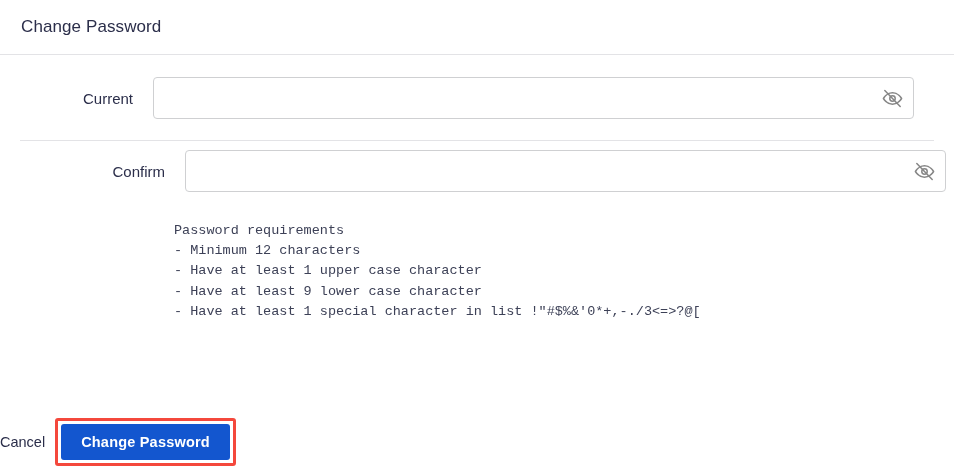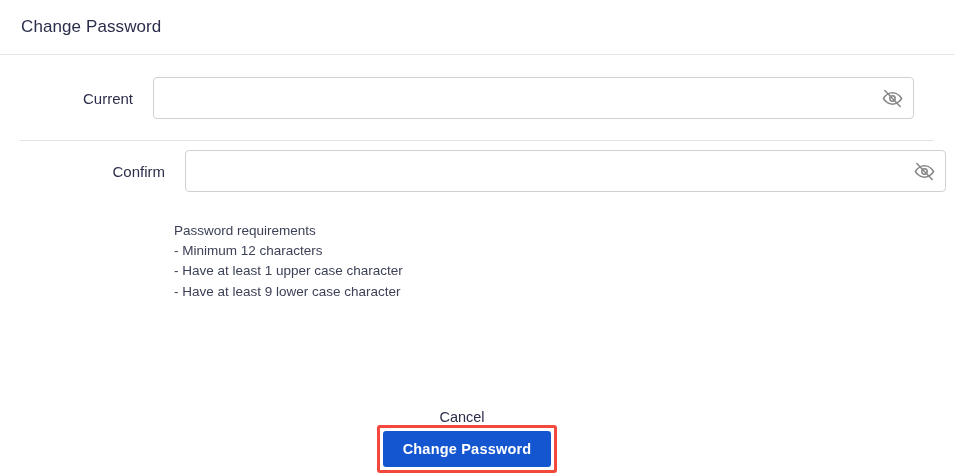--- a/index.html
+++ b/index.html
@@ -98,35 +98,33 @@
   }
 
   
   .requirements {
     margin-left: 174px;
     margin-top: 20px;
     font-size: 13.5px;
     line-height: 20.2px;
     color: #3d4157;
   }
-  .requirements div { white-space: pre; }
+  .requirements div { white-space: pre; font-family: Liberation Mono, monospace; }
 
   
   .footer-actions {
     position: absolute;
     left: 0;
     right: 0;
     bottom: 0;
     height: 62px;
     display: flex;
     align-items: center;
-    justify-content: flex-end;
     padding-right: 20px;
     box-sizing: border-box;
-    flex-direction: column;
   }
   .cancel-link {
     font-size: 14.5px;
     color: #2b2e4a;
     cursor: pointer;
     margin-right: 10px;
     user-select: none;
   }
 
   .primary-btn-highlight {
@@ -190,20 +188,21 @@
         </svg>
       </button>
     </div>
   </div>
 
   <div class="requirements">
     <div>Password requirements</div>
     <div>- Minimum 12 characters</div>
     <div>- Have at least 1 upper case character</div>
     <div>- Have at least 9 lower case character</div>
+    <div>- Have at least 1 special character in list !"#$%&amp;'0*+,-./3&lt;=&gt;?@[</div>
   </div>
 </div>
 
 <div class="footer-actions">
   <span class="cancel-link">Cancel</span>
   <div class="primary-btn-highlight">
     <button class="primary-btn">Change Password</button>
   </div>
 </div>
 

